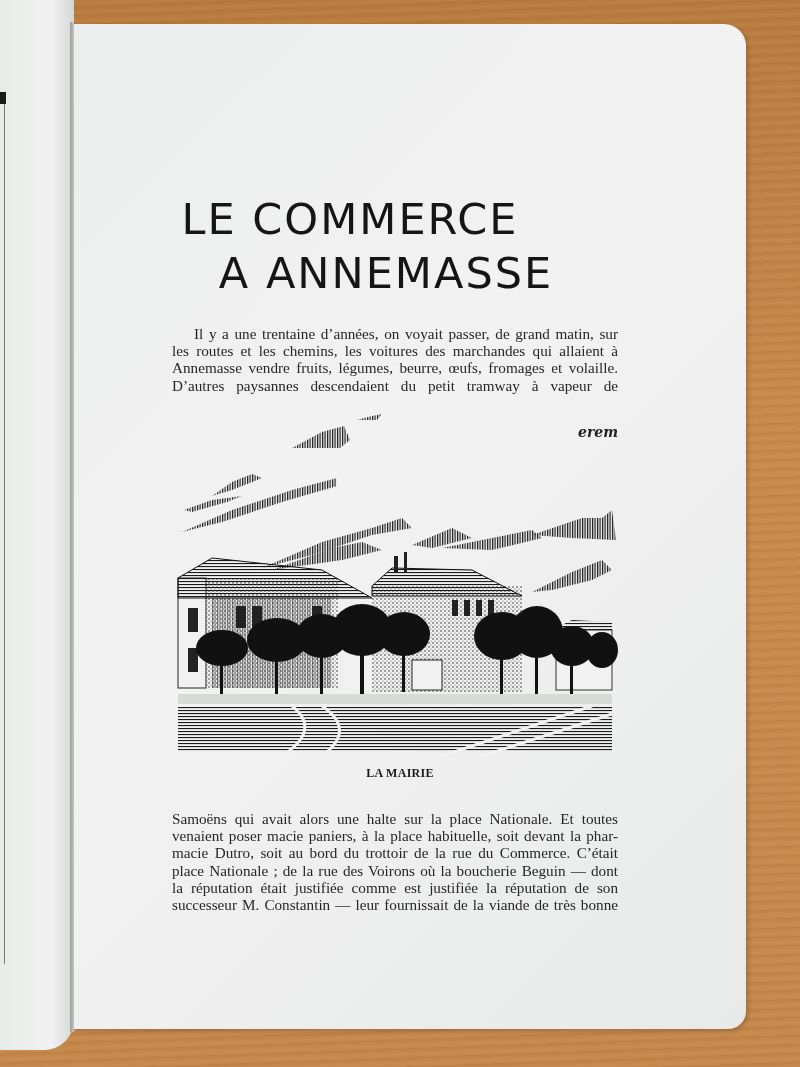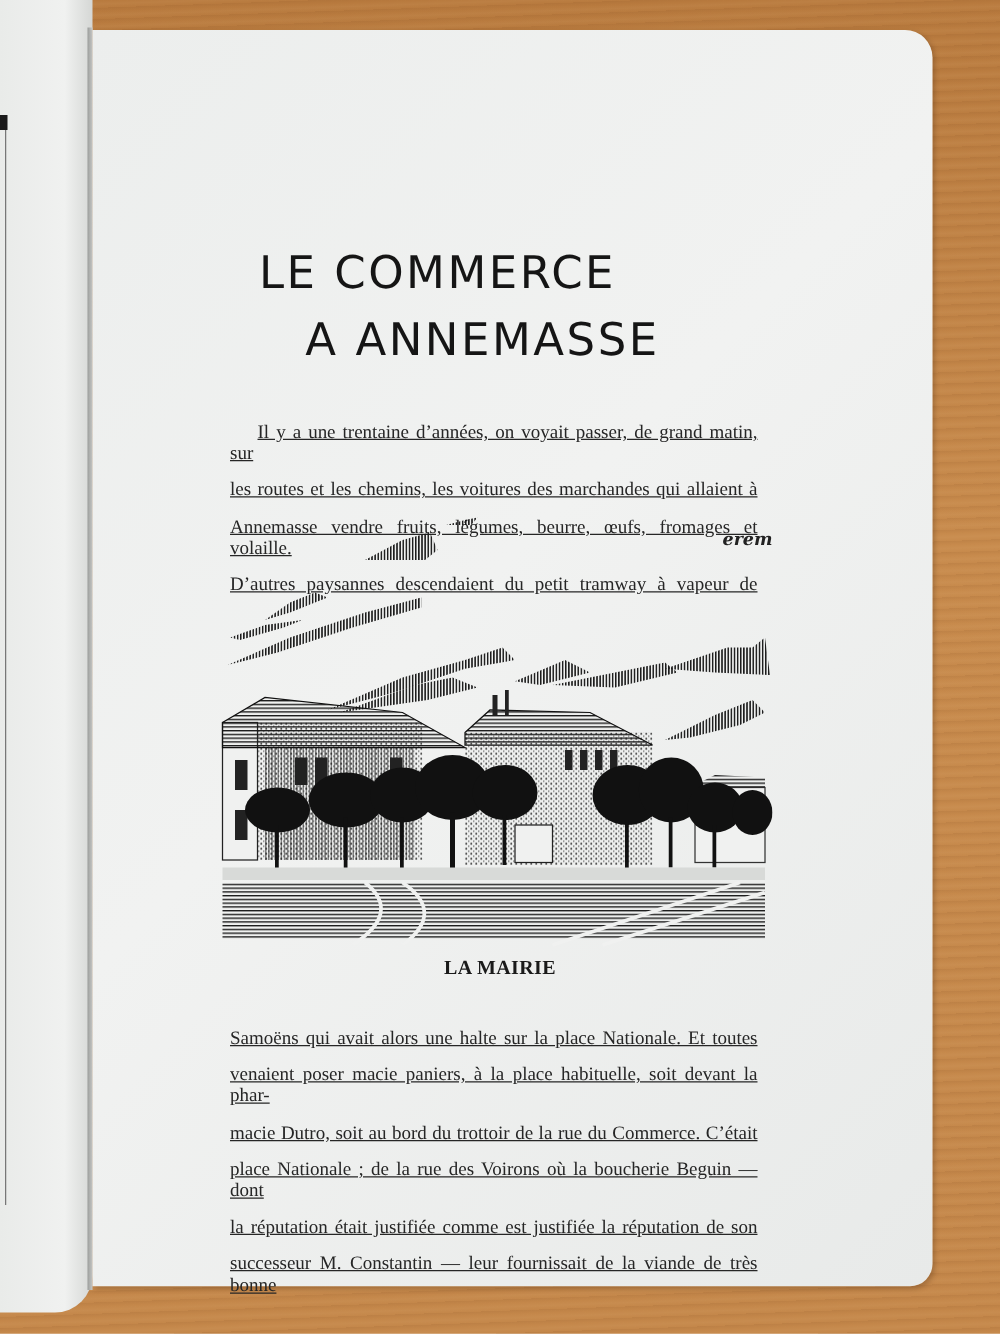--- a/index.html
+++ b/index.html
@@ -29,43 +29,43 @@
   }
   .page {
     position: absolute; left: 74px; top: 24px; width: 672px; height: 1005px;
     background: linear-gradient(135deg, #eceeed 0%, #f1f2f1 45%, #e8eae9 100%);
     border-top-right-radius: 22px; border-bottom-right-radius: 18px;
     box-shadow: 2px 2px 4px rgba(60,30,10,0.25);
   }
   .title {
     position: absolute; left: 0; width: 700px; text-align: center;
     font-family: "DejaVu Sans", sans-serif; font-weight: normal;
-    color: #151515; letter-spacing: 2px; font-size: 36px; line-height: 54px;
+    color: #151515; letter-spacing: 2px; font-size: 43px; line-height: 54px;
   }
   .title.l1 { top: 192px; left: 0px; }
   .title.l2 { top: 246px; left: 0px; padding-left: 36px; }
   .text {
     position: absolute; left: 172px; width: 446px;
     font-family: "Liberation Serif", serif; font-size: 15.2px; line-height: 17.2px;
     color: #262626; text-align: justify; text-align-last: justify;
   }
-  .text p { margin: 12px; text-decoration: underline; }
+  .text p { margin: 0; }
   .text .indent { text-indent: 22px; }
   .text.top { top: 325px; }
   .text.bottom { top: 810px; }
   .illustration {
     position: absolute; left: 172px; top: 410px; width: 446px; height: 350px;
   }
   .signature {
     position: absolute; left: 578px; top: 424px; font-family: "DejaVu Serif", serif;
     font-style: italic; font-weight: bold; font-size: 14px; color: #222;
   }
   .caption {
     position: absolute; left: 0; width: 800px; top: 766px; text-align: center;
-    font-family: "Liberation Serif", serif; font-weight: bold; font-size: 16px; color: #1a1a1a;
+    font-family: "Liberation Serif", serif; font-weight: bold; font-size: 12px; color: #1a1a1a;
     letter-spacing: 0.3px;
   }
 </style>
 </head>
 <body>
 
 <div class="wood-grain"></div>
 
 <div class="left-page">
   <div class="mark-top"></div>

